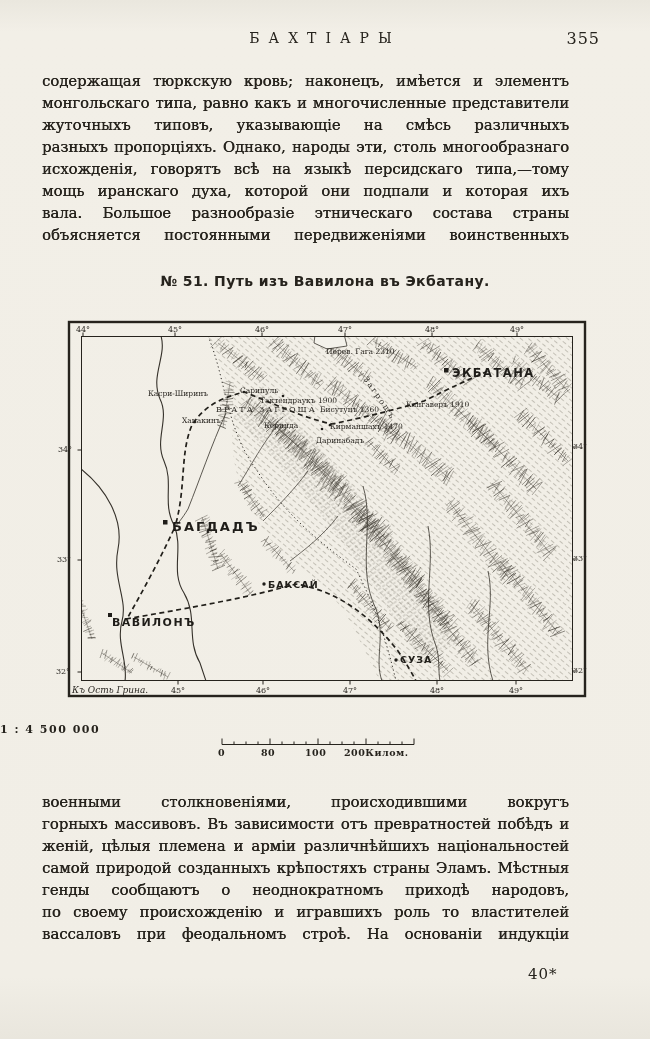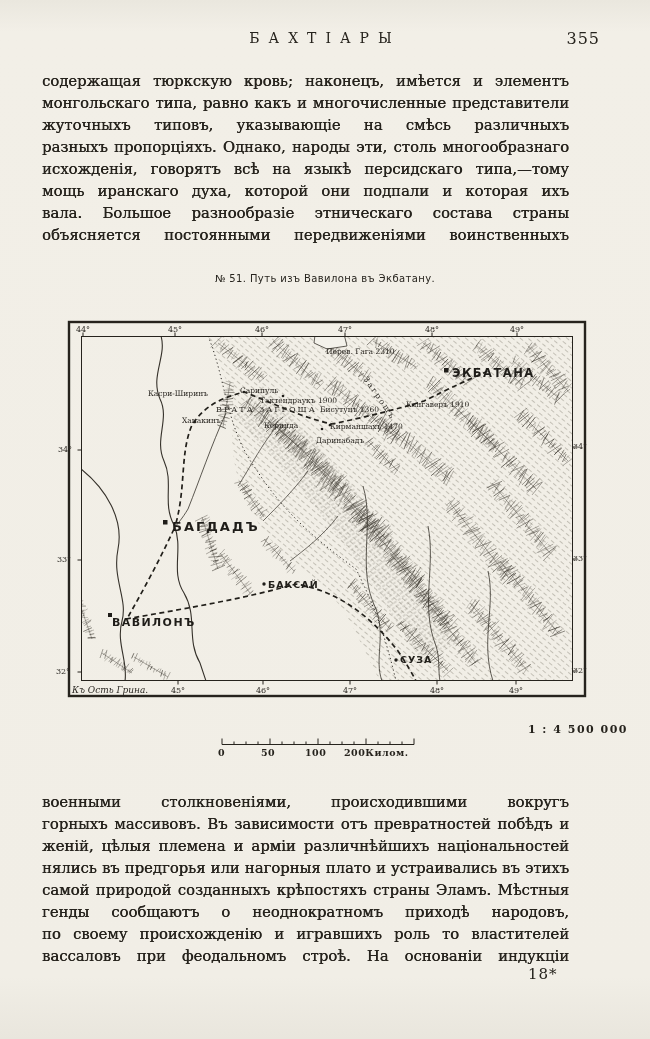--- a/index.html
+++ b/index.html
@@ -10,25 +10,25 @@
   .running-title{position:absolute;top:30px;left:0;right:0;text-align:center;
         font-size:14px;letter-spacing:9px;font-weight:400;}
   .page-number{position:absolute;top:29px;right:50px;font-size:16px;letter-spacing:1px;}
   .para{position:absolute;left:42px;width:527px;}
   #para-top{top:70px;}
   #para-bottom{top:791px;}
   .tline{height:22px;line-height:22px;font-size:14.8px;overflow:hidden;
         text-align:justify;text-align-last:justify;
         text-shadow:0.3px 0 0 currentColor;}
   .caption{position:absolute;top:273px;left:0;right:0;text-align:center;
-        font-family:"DejaVu Sans",sans-serif;font-weight:400;font-size:10px;letter-spacing:0.4px;}
+        font-family:"DejaVu Sans",sans-serif;font-weight:700;font-size:14px;letter-spacing:0.4px;}
   .map-wrap{position:absolute;left:48px;top:321px;width:558px;height:311px;}
   .map-wrap svg{overflow:visible;display:block;}
-  .scale-caption{position:absolute;top:723px;left:0;right:22px;text-align:right;
-        font-size:11px;font-weight:700;letter-spacing:1.5px;padding-left:9px;}
+  .scale-caption{position:absolute;top:723px;left:0;right:22px;text-align:left;
+        font-size:11px;font-weight:700;letter-spacing:1.5px;}
   .scalebar-svg{position:absolute;left:215px;top:736px;}
   .sb-label{position:absolute;font-size:9.5px;font-weight:700;letter-spacing:0.5px;color:#26231d;}
   #sb0{left:218px;top:747px;}
   #sb50{left:261px;top:747px;}
   #sb100{left:305px;top:747px;text-align:right;}
   #sb200{left:344px;top:747px;}
   .catchword{position:absolute;top:965px;left:528px;font-size:15px;letter-spacing:1px;}
   
   text{fill:#2b2823;}
   .ml-deg{font:8px "DejaVu Serif",serif;}
@@ -1278,29 +1278,28 @@
   <svg class="scalebar-svg" width="210" height="14">
     <g stroke="#26231d">
       <line x1="7" y1="8.5" x2="199" y2="8.5" stroke-width="1.2"></line>
       <g stroke-width="1">
         <path d="M7,8.5 v-6 M55,8.5 v-6 M103,8.5 v-6 M151,8.5 v-6 M199,8.5 v-6"></path>
         <path d="M19,8.5 v-3 M31,8.5 v-3 M43,8.5 v-3 M67,8.5 v-3 M79,8.5 v-3 M91,8.5 v-3 M115,8.5 v-3 M127,8.5 v-3 M139,8.5 v-3 M163,8.5 v-3 M175,8.5 v-3 M187,8.5 v-3"></path>
       </g>
     </g>
   </svg>
   <span class="sb-label" id="sb0">0</span>
-  <span class="sb-label" id="sb50">50</span>
+  <span class="sb-label" id="sb50">80</span>
   <span class="sb-label" id="sb100">100</span>
   <span class="sb-label" id="sb200">200Килом.</span>
 
   <div class="para" id="para-bottom">
       <div class="tline">военными столкновеніями, происходившими вокругъ занимаемыхъ ими</div>
       <div class="tline">горныхъ массивовъ. Въ зависимости отъ превратностей побѣдъ и пора-</div>
       <div class="tline">женій, цѣлыя племена и арміи различнѣйшихъ національностей оттѣс-</div>
-      <div class="tline">нялись въ предгорья или нагорныя плато и устраивались въ этихъ</div>
       <div class="tline">самой природой созданныхъ крѣпостяхъ страны Эламъ. Мѣстныя ле-</div>
       <div class="tline">генды сообщаютъ о неоднократномъ приходѣ народовъ, отличающихся</div>
       <div class="tline">по своему происхожденію и игравшихъ роль то властителей страны, то</div>
       <div class="tline">вассаловъ при феодальномъ строѣ. На основаніи индукціи историческая</div>
     </div>
 
-  <div class="catchword">18*</div>
+  <div class="catchword">40*</div>
 </div>
 
 </body></html>

